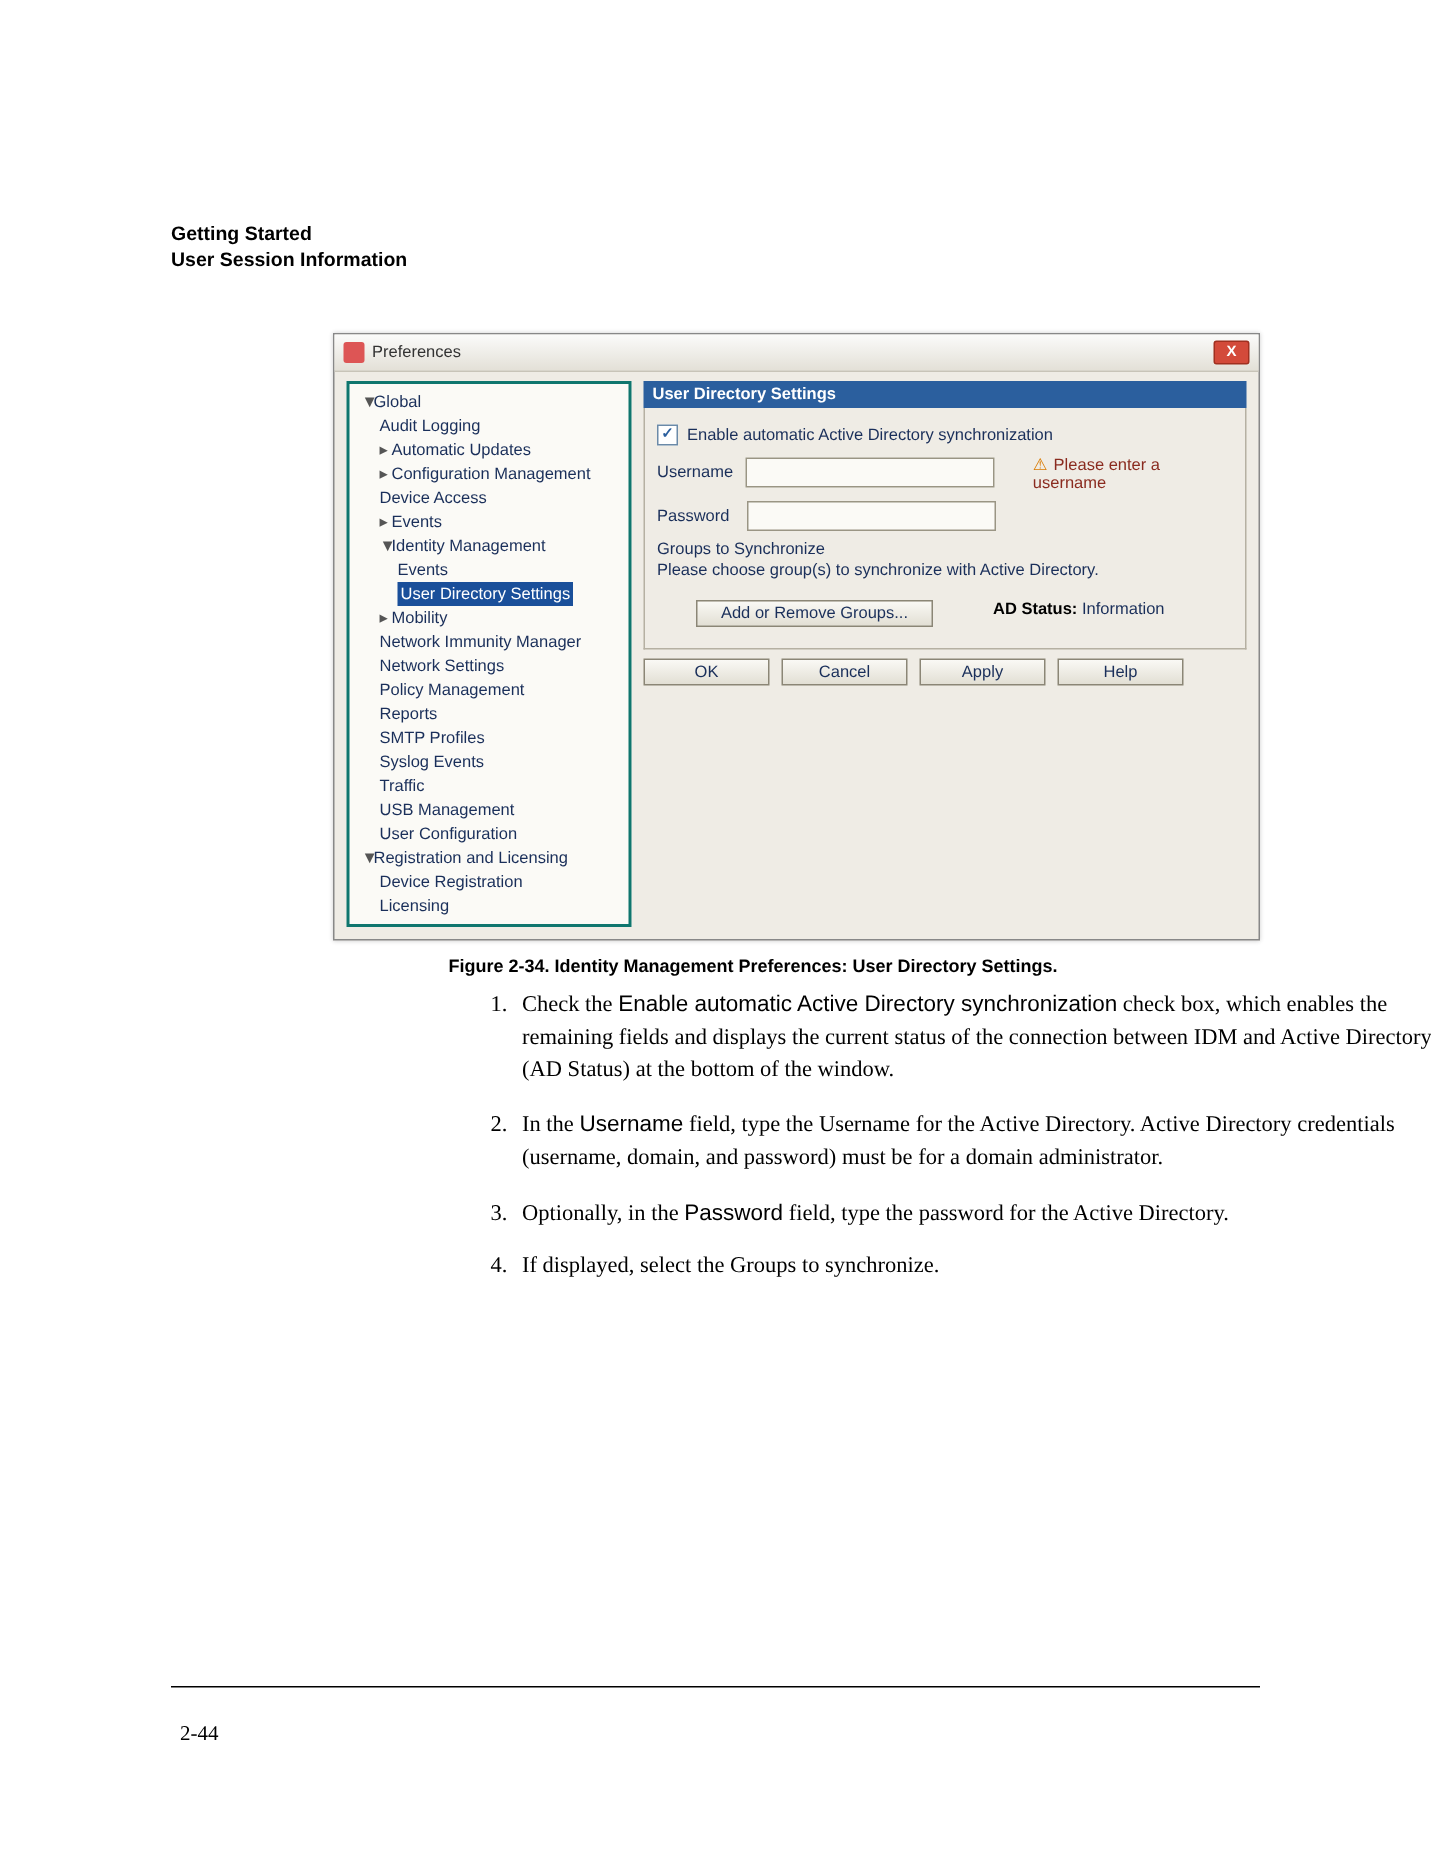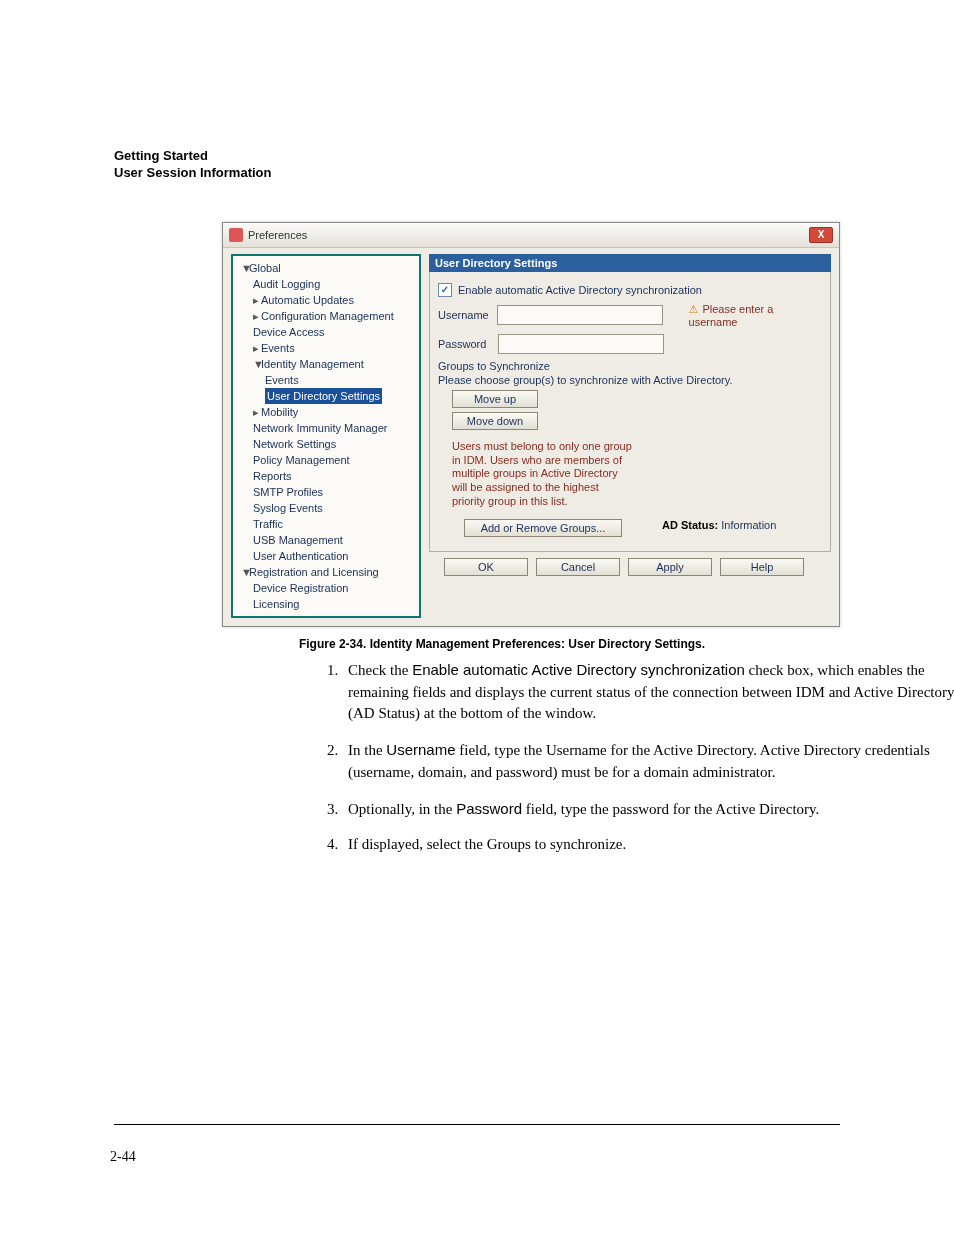--- a/index.html
+++ b/index.html
@@ -30,27 +30,27 @@
   .groupsrow{display:flex;margin-top:4px}
   .listbox{width:210px;height:150px;border:1px solid #9a9584;background:#fbfaf6}
   .listbox .selitem{background:#2b5f9e;color:#fff;padding:1px 4px}
   .listbox .item{padding:1px 4px;color:#1a2f5a}
   .sidecol{margin-left:14px;width:180px}
   .btn{display:inline-block;min-width:68px;padding:2px 8px;border:1px solid #8b8676;background:linear-gradient(#faf9f5,#e2dfd4);text-align:center;color:#1a2f5a;margin-bottom:4px}
   .note{margin-top:6px;color:#8a2b1f;line-height:1.25}
   .addremove{text-align:center;margin-top:4px}
   .statusline{margin-top:4px;color:#1a2f5a}
   .statusline b{color:#000}
-  .dlgbtns{display:flex;justify-content:center;gap:8px;padding:6px 12px 10px 0}
+  .dlgbtns{display:flex;justify-content:flex-start;gap:8px;padding:6px 12px 10px 0}
   .dlgbtns .btn{min-width:66px}
   .caption{font:bold 12px Arial,Helvetica,sans-serif;text-align:center;margin:10px 0 8px 0}
   .steps{margin:0 0 0 200px;width:616px;font-family:"Century Schoolbook","Times New Roman",serif;font-size:15px;line-height:1.45}
   .steps li{margin-bottom:14px;padding-left:6px}
   .sans{font-family:Arial,Helvetica,sans-serif}
-  .pgnum{position:absolute;bottom:70px;left:110px;font-family:"Century Schoolbook",serif;font-size:14px}
+  .pgnum{position:absolute;bottom:70px;left:120px;font-family:"Century Schoolbook",serif;font-size:14px}
   .foothr{position:absolute;bottom:110px;left:114px;right:114px;border-top:1px solid #000}
   ol.steps{list-style:decimal;padding-left:28px}
 </style>
 </head>
 <body>
 
 <div class="page">
   <div class="hdr">
     <div>Getting Started</div>
     <div>User Session Information</div>
@@ -75,21 +75,21 @@
         <div class="it lvl2"><span class="sel">User Directory Settings</span></div>
         <div class="it lvl1"><span class="disc">▸</span><span>Mobility</span></div>
         <div class="it lvl1">Network Immunity Manager</div>
         <div class="it lvl1">Network Settings</div>
         <div class="it lvl1">Policy Management</div>
         <div class="it lvl1">Reports</div>
         <div class="it lvl1">SMTP Profiles</div>
         <div class="it lvl1">Syslog Events</div>
         <div class="it lvl1">Traffic</div>
         <div class="it lvl1">USB Management</div>
-        <div class="it lvl1">User Authentication</div>
+        <div class="it lvl1">User Configuration</div>
         <div class="it"><span class="disc">▼</span><span>Registration and Licensing</span></div>
         <div class="it lvl1">Device Registration</div>
         <div class="it lvl1">Licensing</div>
       </div>
 
       <div class="right">
         <div class="panelhdr">User Directory Settings</div>
         <div class="panel">
           <div class="row">
             <span class="chk">✓</span>
@@ -100,25 +100,20 @@
             <input type="text" style="">
             <span class="warn">Please enter a username</span>
           </div>
           <div class="field">
             <label>Password</label>
             <input type="password" style="">
           </div>
           <div class="fieldset-label">Groups to Synchronize</div>
           <div style="margin:2px 0 2px 0;color:#1a2f5a">Please choose group(s) to synchronize with Active Directory.</div>
           <div class="groupsrow">
-            <div class="sidecol">
-              <div class="btn">Move up</div><br>
-              <div class="btn">Move down</div>
-              <div class="note">Users must belong to only one group in IDM. Users who are members of multiple groups in Active Directory will be assigned to the highest priority group in this list.</div>
-            </div>
           </div>
           <div style="display:flex;margin-top:6px">
             <div style="width:210px" class="addremove">
               <span class="btn" style="min-width:140px">Add or Remove Groups...</span>
             </div>
             <div class="statusline" style="margin-left:14px">
               <b>AD Status:</b>
               <span>Information</span>
             </div>
           </div>

